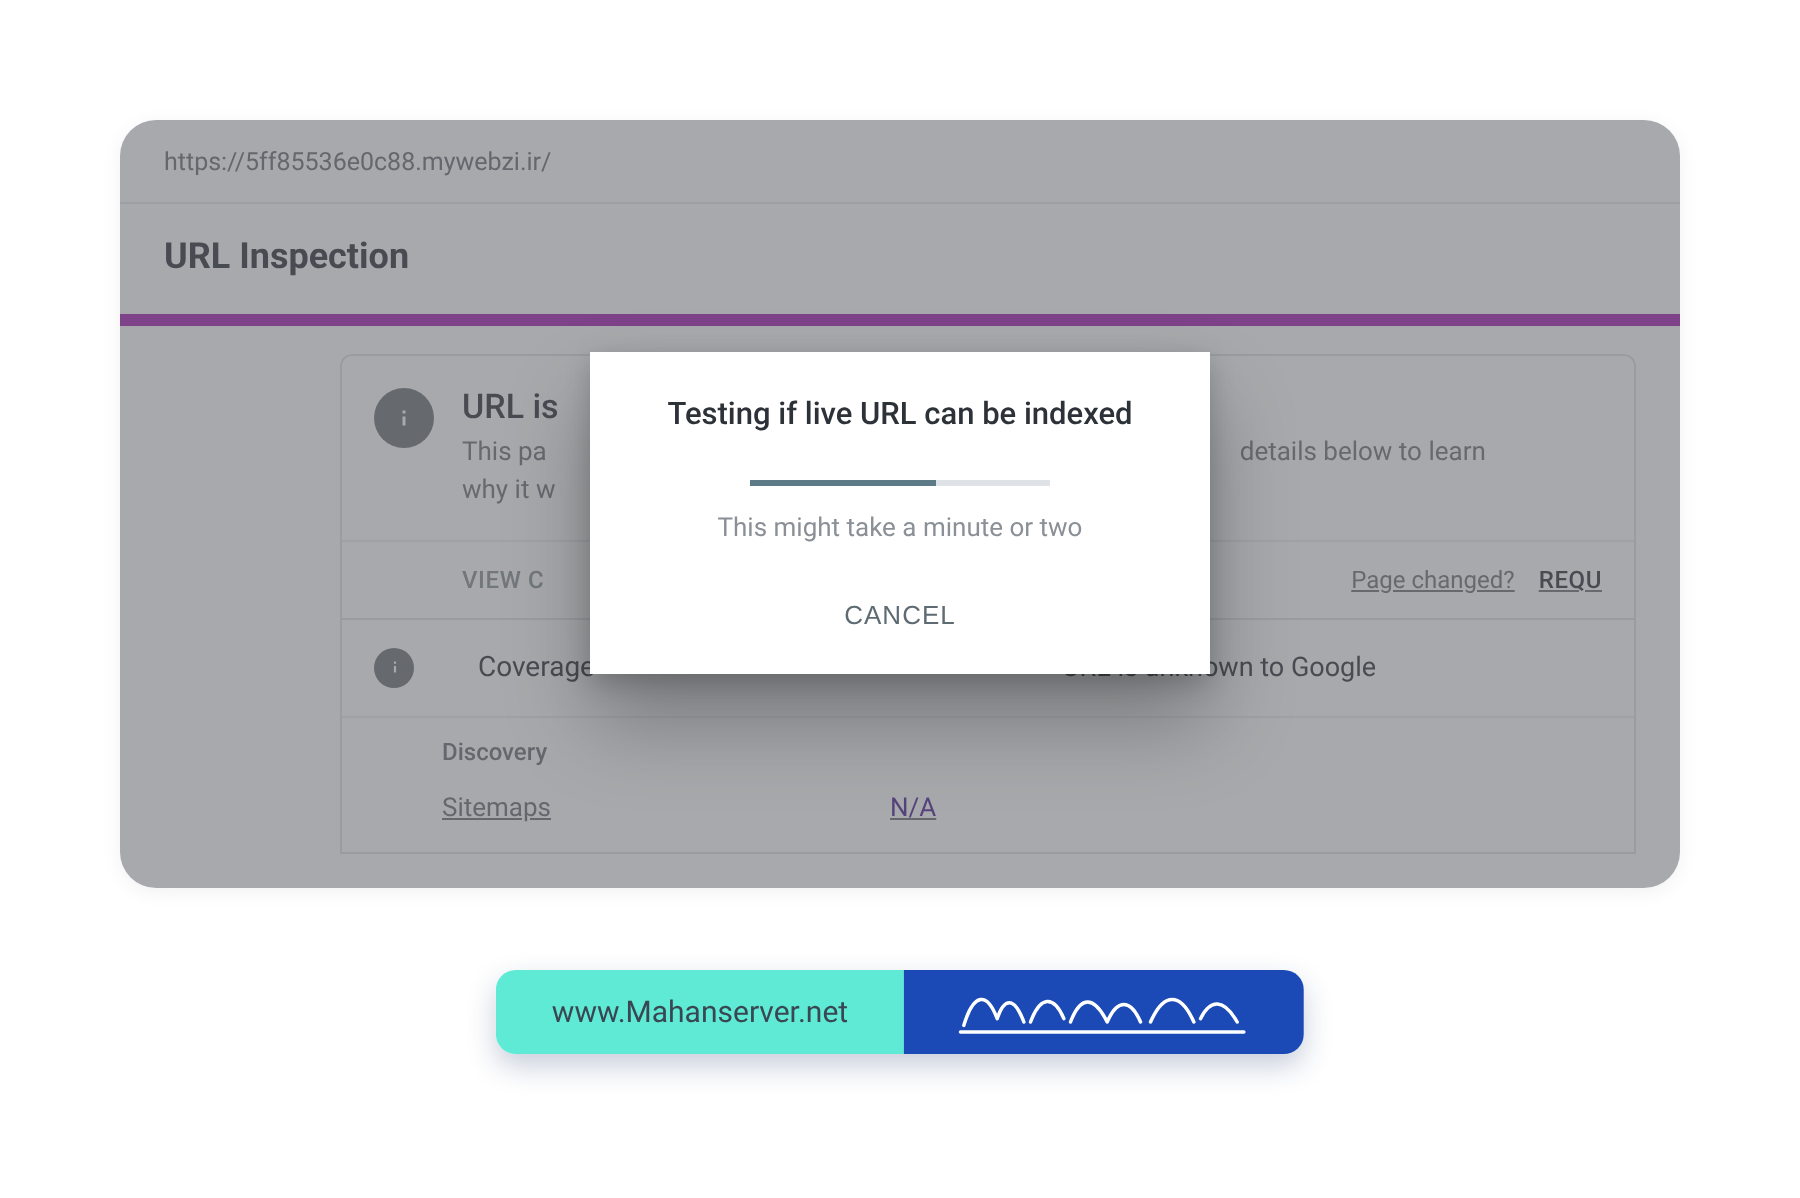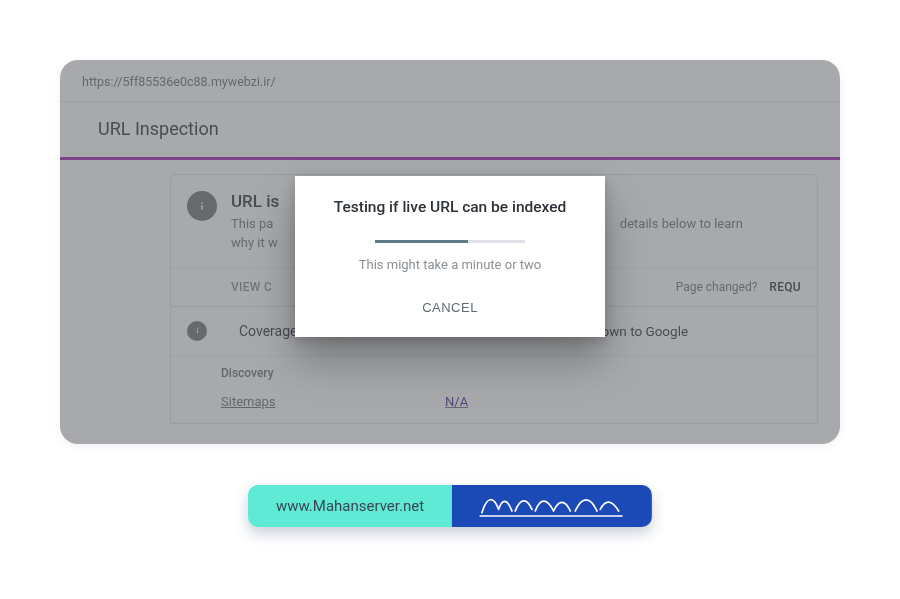--- a/index.html
+++ b/index.html
@@ -27,25 +27,25 @@
     background: #ffffff;
     position: relative;
   }
   .url-top {
     padding: 14px 22px 12px;
     font-size: 12.5px;
     color: #6b7075;
     border-bottom: 1px solid #e6e8eb;
   }
   .page-title {
-    padding: 16px 38px 18px;
+    padding: 16px 22px 18px;
     font-size: 18px;
-    font-weight: 400;
+    font-weight: 700;
     color: #2d3238;
-    border-bottom: 3px solid #a21caf;
+    border-bottom: 6px solid #a21caf;
   }
   .content {
     padding: 0 22px 4px 110px;
   }
   .card {
     border: 1px solid #e1e4e8;
     border-radius: 6px 6px 0 0;
     margin-top: 14px;
     overflow: hidden;
   }
@@ -79,20 +79,21 @@
     padding: 12px 16px 12px 60px;
     border-top: 1px solid #eceff2;
     font-size: 12px;
   }
   .action-left {
     color: #8a9096; font-weight: 500; letter-spacing: .3px;
   }
   .action-right {
     display: flex; align-items: flex-start; gap: 12px;
     color: #6f7478;
+    text-decoration: underline;
   }
   .req-link { font-weight: 500; color: #2d3238; letter-spacing: .3px; }
 
   .sec-card {
     border: 1px solid #e1e4e8;
     border-top: none;
     overflow: hidden;
   }
   .sec-row {
     display: flex;

